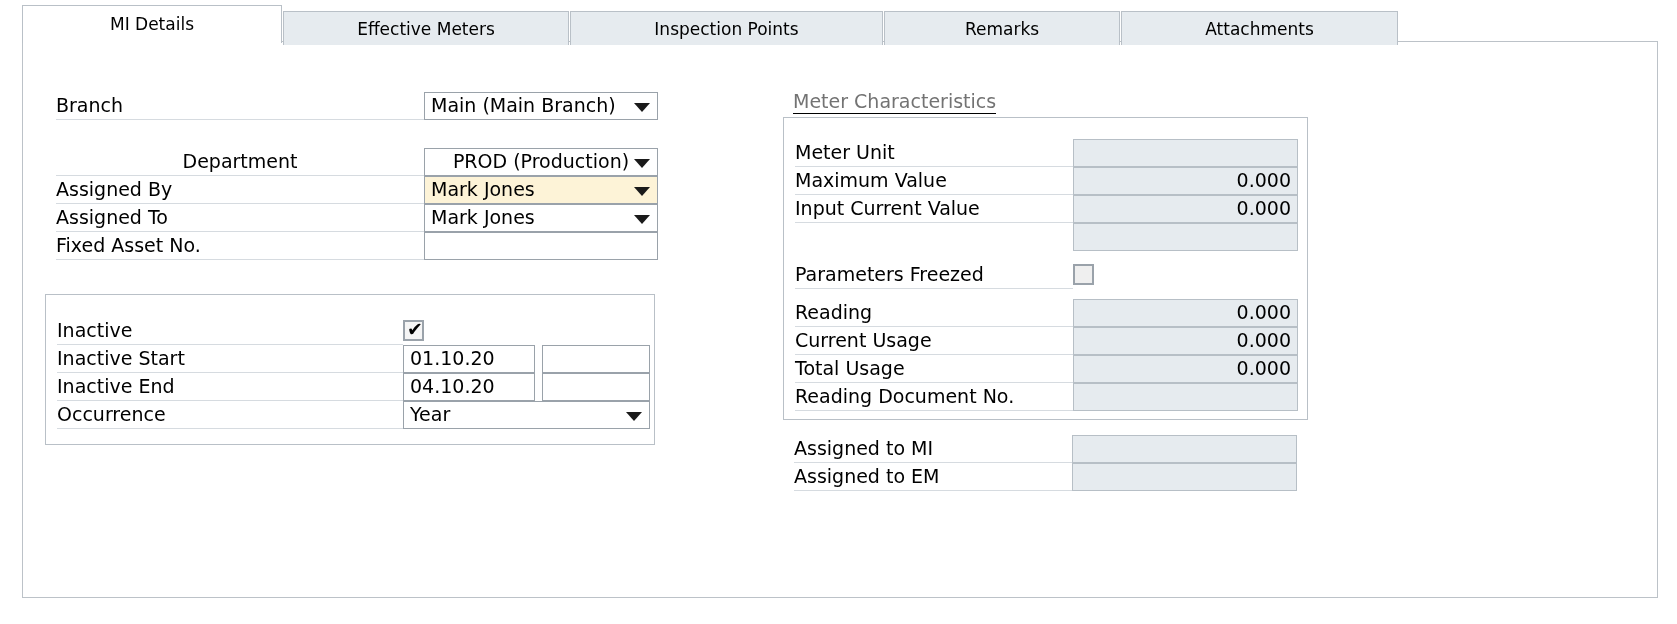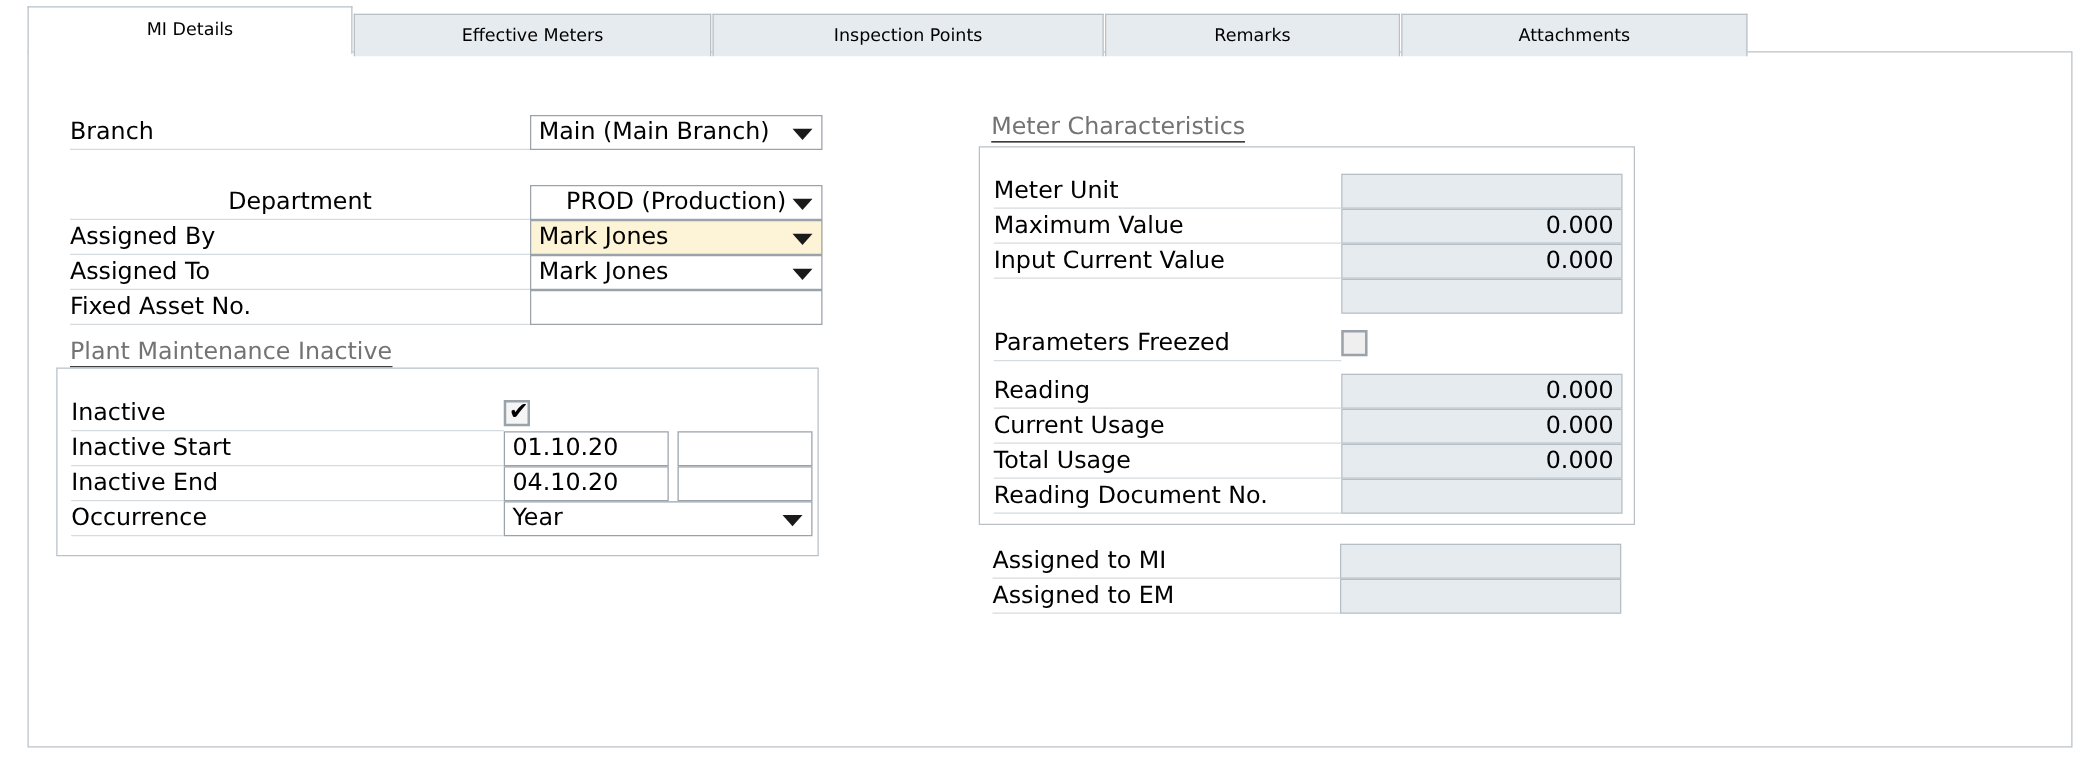--- a/index.html
+++ b/index.html
@@ -30,21 +30,21 @@
   }
   .tab {
     height: 34px;
     line-height: 34px;
     text-align: center;
     background: #e6ebef;
     border: 1px solid #b9c0c7;
     border-bottom: none;
     box-sizing: border-box;
     color: #000;
-    font-size: 14px;
+    font-size: 17px;
     margin-right: 1px;
     position: relative;
     top: 2px;
     user-select: none;
   }
   .tab.active {
     background: #ffffff;
     height: 38px;
     line-height: 36px;
     top: 0px;
@@ -215,21 +215,20 @@
       </div>
     </div>
 
     <div class="frow" style="left:33px; top:190px; width:602px;">
       <div class="flabel" style="width:368px;">Fixed Asset No.</div>
       <div class="fctl blank" style="left:368px; width:234px;">
         <span></span>
       </div>
     </div>
 
-    <div class="sechead" style="left:33px; top:228px;">Plant Maintenance Inactive</div>
 
     <div class="groupbox" style="left:22px; top:252px; width:610px; height:151px;">
 
       <div class="frow" style="left:11px; top:22px; width:580px;">
         <div class="flabel" style="width:346px;">Inactive</div>
         <div class="cbox checked" style="left:346px;">
           <span class="tick">✔</span>
         </div>
       </div>
 

